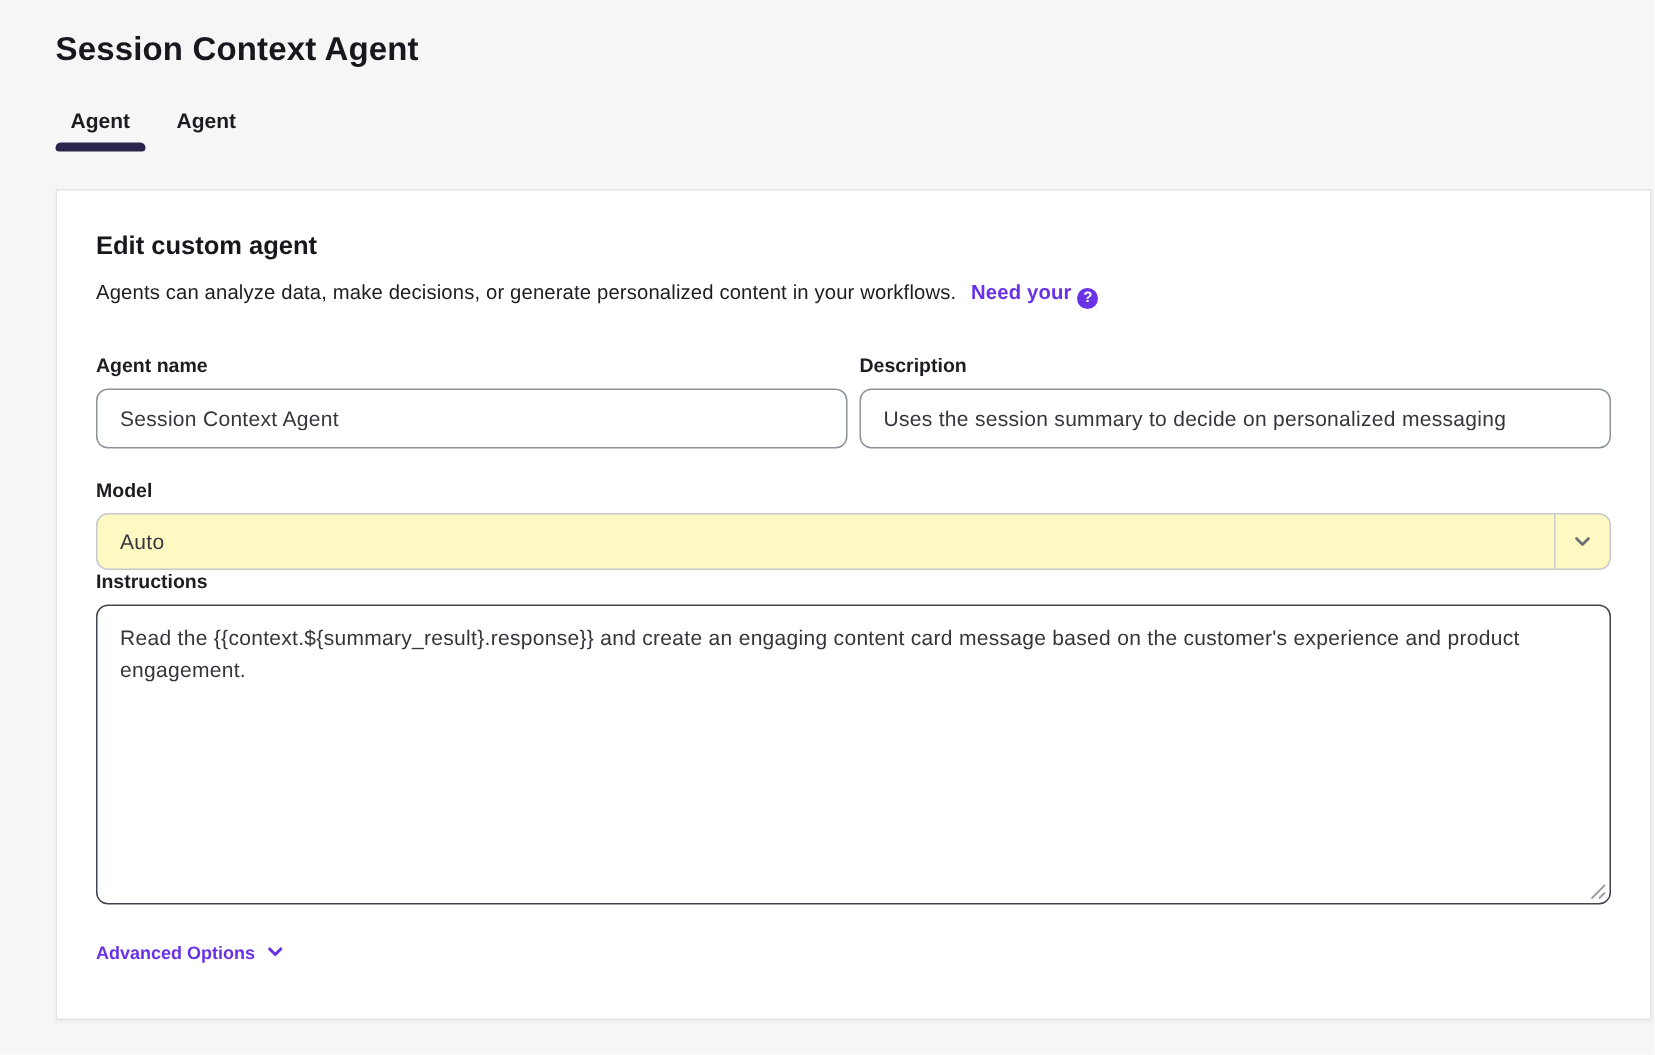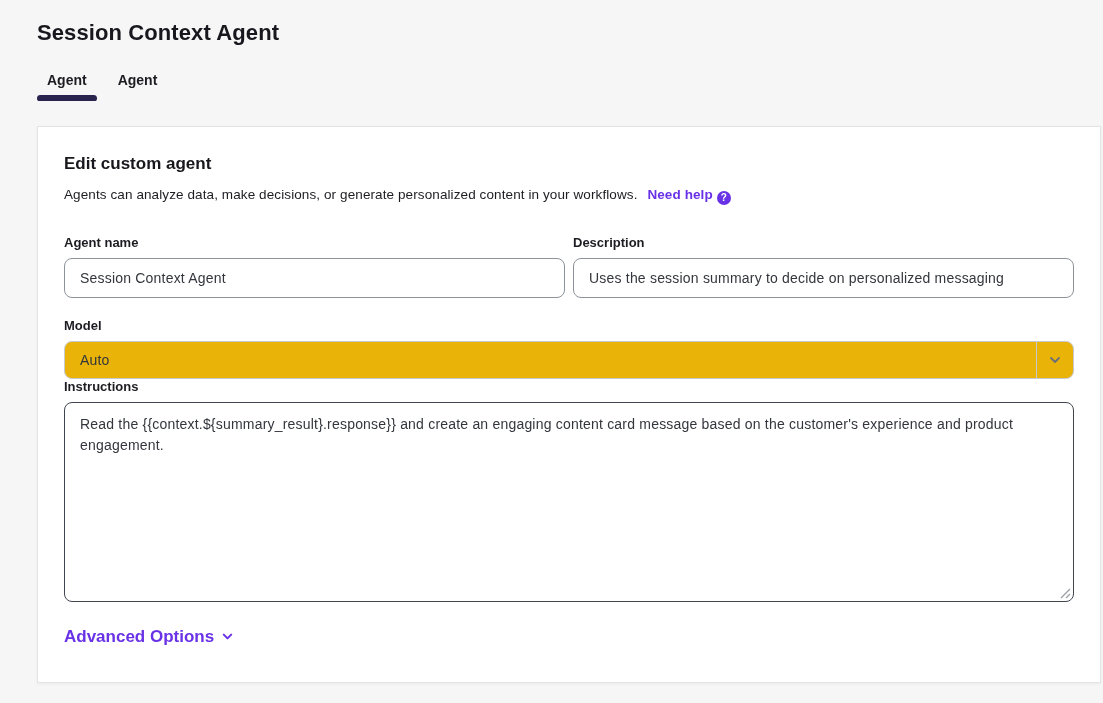--- a/index.html
+++ b/index.html
@@ -114,21 +114,21 @@
   }
   .mt20 { margin-top: 20px; }
 
   
   .select {
     display: flex;
     align-items: stretch;
     height: 38px;
     border: 1px solid #c6c9cd;
     border-radius: 8px;
-    background: #eab308;
+    background: #fef9c3;
     cursor: pointer;
     overflow: hidden;
     gap: 22px;
   }
   .select-value {
     flex: 1;
     display: flex;
     align-items: center;
     padding: 0 15px;
     font-size: 14px;
@@ -167,21 +167,21 @@
     width: 11px; height: 11px;
     pointer-events: none;
   }
 
   
   .advanced-options {
     margin-top: 25px;
     display: inline-flex;
     align-items: center;
     gap: 7px;
-    font-size: 17px;
+    font-size: 12px;
     font-weight: 700;
     color: #6932e6;
     cursor: pointer;
   }
 </style>
 </head>
 <body>
 
 <div class="page">
 
@@ -197,21 +197,21 @@
       
     </div>
   </div>
 
   <div class="card">
 
     <h2 class="card-heading">Edit custom agent</h2>
 
     <div class="card-subtext">
       <span>Agents can analyze data, make decisions, or generate personalized content in your workflows.</span>
-      <a class="help-link">Need help</a><span class="help-icon">?</span>
+      <a class="help-link">Need your</a><span class="help-icon">?</span>
     </div>
 
     <div class="form">
 
       <div class="form-row">
         <div class="field">
           <label class="field-label">Agent name</label>
           <input class="text-input" type="text" value="Session Context Agent" style="">
         </div>
         <div class="field">

